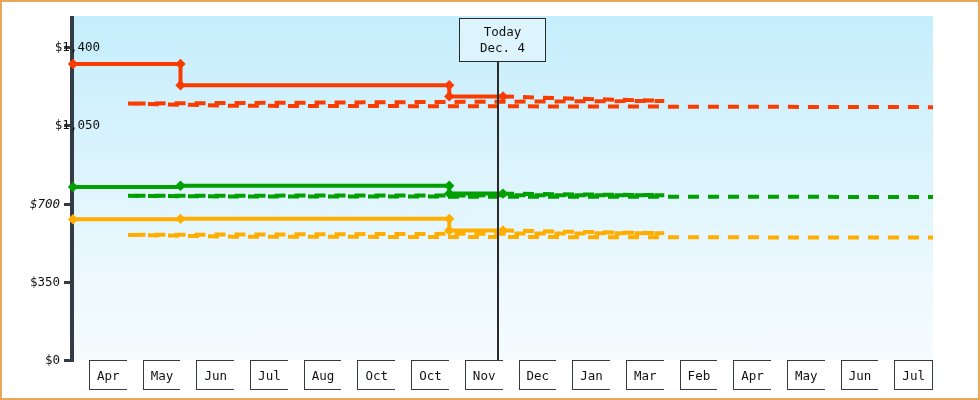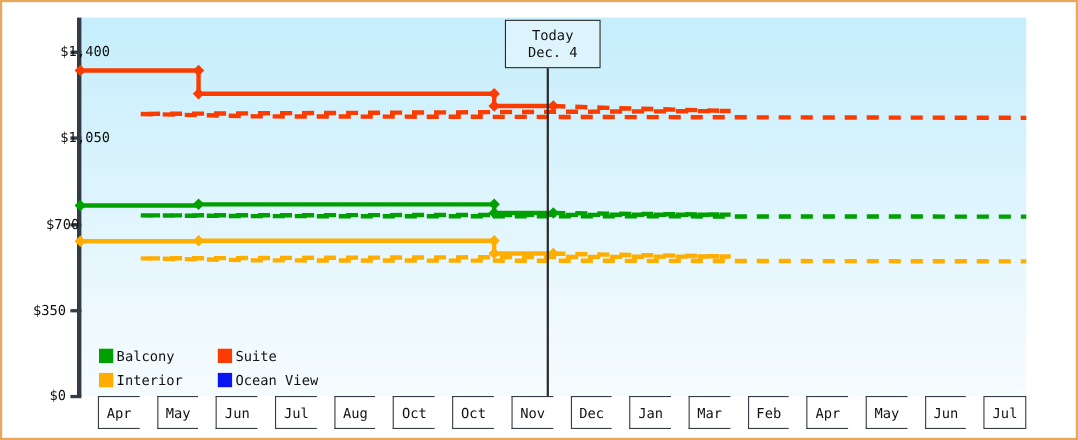--- a/index.html
+++ b/index.html
@@ -93,21 +93,21 @@
 
     <div id="plot-bg"></div>
 
     <div id="y-axis-line"></div>
     <div id="y-axis-labels">
         <div class="y-tick" style="top: 357px;"></div>
         <div class="y-label" style="top: 350px; position: absolute; left: 0px; width: 58px;">$0</div>
         <div class="y-tick" style="top: 278.818px;"></div>
         <div class="y-label" style="top: 271.818px; position: absolute; left: 0px; width: 58px;">$350</div>
         <div class="y-tick" style="top: 200.636px;"></div>
-        <div class="y-label" style="top: 193.636px; position: absolute; left: 12px; width: 58px;">$700</div>
+        <div class="y-label" style="top: 193.636px; position: absolute; left: 0px; width: 58px; font-style: italic;">$700</div>
         <div class="y-tick" style="top: 122.455px;"></div>
         <div class="y-label" style="top: 115.455px; position: absolute; left: 0px; width: 58px; margin-left: 40px;">$1,050</div>
         <div class="y-tick" style="top: 44.2727px;"></div>
         <div class="y-label" style="top: 37.2727px; position: absolute; left: 0px; width: 58px; margin-left: 40px;">$1,400</div>
       </div>
 
     <svg id="series-svg" width="980" height="400">
         <g>
           <path d="M71.00 62.03 L178.50 62.03 L178.50 83.25 L447.25 83.25 L447.25 94.42 L501.00 94.42" fill="none" stroke="#fa3c00" stroke-width="4" stroke-linecap="butt"></path>
           <path d="M501.00 94.42 L554.75 96.20 L662.25 98.88 L124.75 101.56 L232.25 103.80 L931.00 105.14" fill="none" stroke="#fa3c00" stroke-width="4" stroke-dasharray="11 9" stroke-linecap="butt"></path>
@@ -138,38 +138,20 @@
         </g>
         <g></g>
       </svg>
 
     <div id="today-line"></div>
     <div id="today-box">
       <span>Today</span>
       <span>Dec. 4</span>
     </div>
 
-    <div id="legend">
-        <div class="legend-item">
-          <span class="legend-swatch" style="background: rgb(0, 160, 0);"></span>
-          <span class="legend-label">Balcony</span>
-        </div>
-        <div class="legend-item">
-          <span class="legend-swatch" style="background: rgb(250, 60, 0);"></span>
-          <span class="legend-label">Suite</span>
-        </div>
-        <div class="legend-item">
-          <span class="legend-swatch" style="background: rgb(255, 174, 0);"></span>
-          <span class="legend-label">Interior</span>
-        </div>
-        <div class="legend-item">
-          <span class="legend-swatch" style="background: rgb(10, 22, 240);"></span>
-          <span class="legend-label">Ocean View</span>
-        </div>
-      </div>
 
     <div id="x-axis">
         <div class="month-cell">Apr</div>
         <div class="month-cell">May</div>
         <div class="month-cell">Jun</div>
         <div class="month-cell">Jul</div>
         <div class="month-cell">Aug</div>
         <div class="month-cell">Oct</div>
         <div class="month-cell">Oct</div>
         <div class="month-cell">Nov</div>

